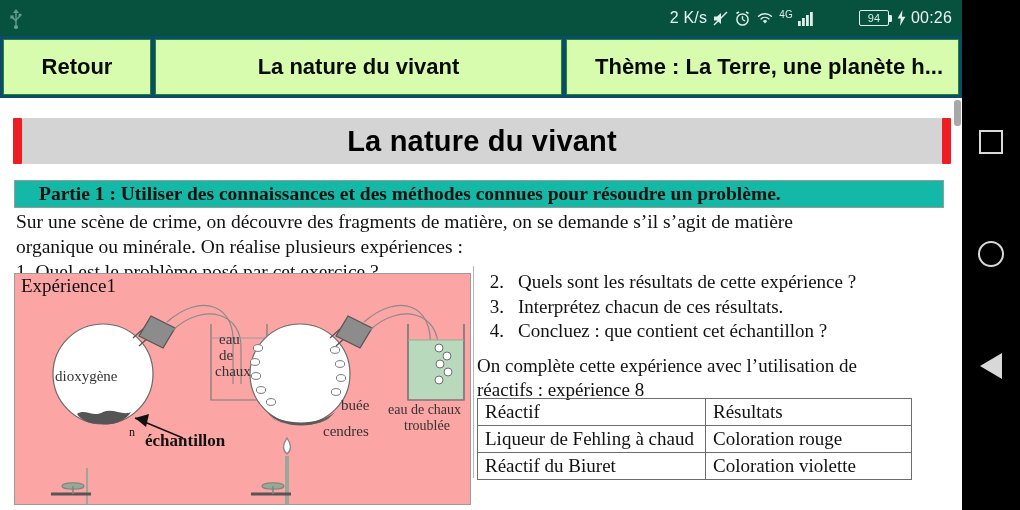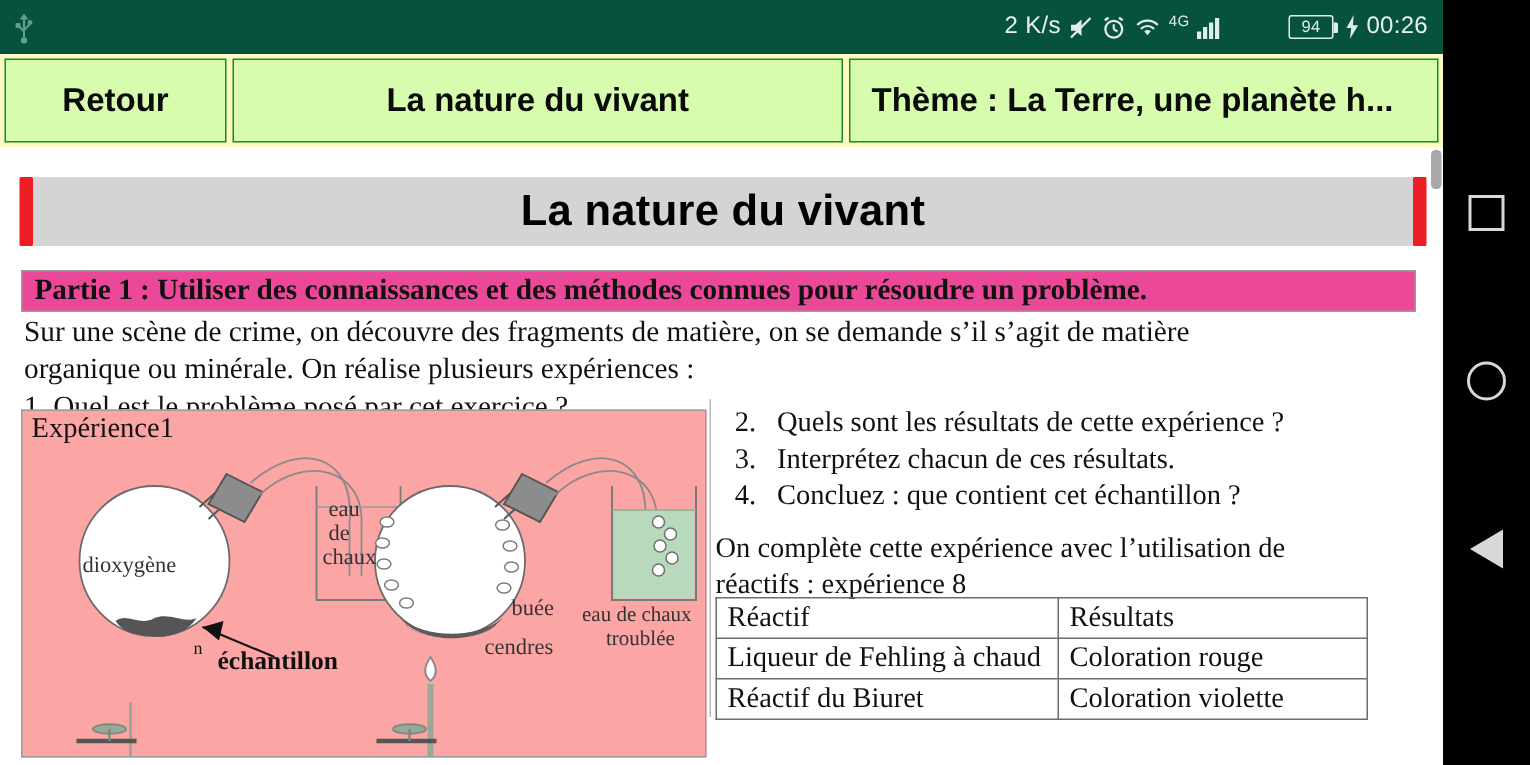--- a/index.html
+++ b/index.html
@@ -18,31 +18,31 @@
   .sb-left{ display:flex; align-items:center; gap:6px; }
   .sb-right{ margin-left:auto; display:flex; align-items:center; gap:5px;
     color:#dfeee8; font-size:16px; letter-spacing:.2px; }
   .sb-right .txt{ font-size:16px; color:#e8f3ef; }
   .ico{ display:inline-block; line-height:0; }
   .usb{ width:16px; height:22px; position:relative; opacity:.75; }
 
   
   #toolbar{
     position:absolute; left:0; top:36px; width:962px; height:62px;
-    background:#fef9c3; display:flex; gap:4px; padding:3px;
+    background:#0c4a6e; display:flex; gap:4px; padding:3px;
   }
   .tb-btn{
     background:#d7fcae; border:1px solid #1f8a1f;
     display:flex; align-items:center; justify-content:center;
     font-weight:bold; font-size:22px; color:#0a0a0a;
     white-space:nowrap; overflow:hidden; cursor:pointer;
   }
   #btn-retour{ width:148px; }
   #btn-title{ width:407px; }
-  #btn-theme{ flex:1; justify-content:flex-start; padding-left:14px; }
+  #btn-theme{ flex:1; justify-content:flex-start; padding-left:28px; }
 
   
   #page{
     position:absolute; left:0; top:98px; width:962px; height:412px;
     background:#ffffff; overflow:hidden;
   }
   #doc-title-row{
     position:absolute; left:13px; top:20px; width:938px; height:46px;
     display:flex; align-items:stretch;
   }
@@ -54,21 +54,21 @@
   #doc-title-text{
     font-size:29px; font-weight:bold; color:#000; letter-spacing:.2px;
   }
 
   
   .doc-serif{ font-family:"Liberation Serif", serif; color:#111; }
 
   #partie-box{
     position:absolute; left:14px; top:82px; width:930px; height:28px;
     border:1px solid #9a9a9a; display:flex; align-items:center;
-    padding-left:8px; background:#ec4899;
+    padding-left:24px; background:#14b8a6;
   }
   #partie-text{ font-size:19.5px; font-weight:bold; }
 
   #intro{
     position:absolute; left:16px; top:112px; width:900px;
     font-size:19.5px; line-height:1.28;
   }
   #intro p{ margin:0; }
 
   

